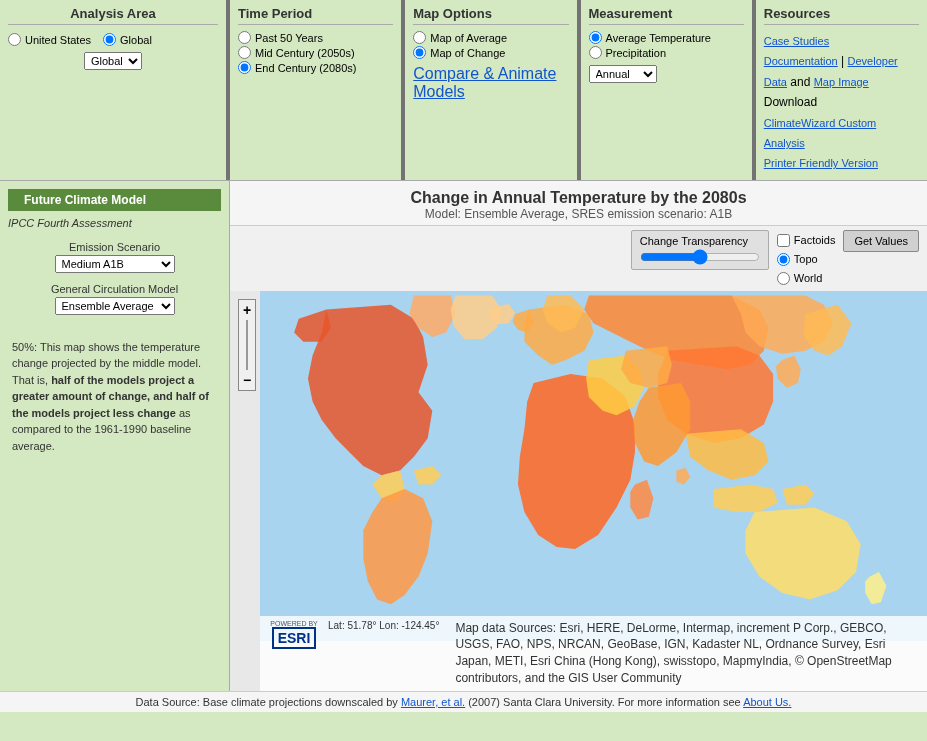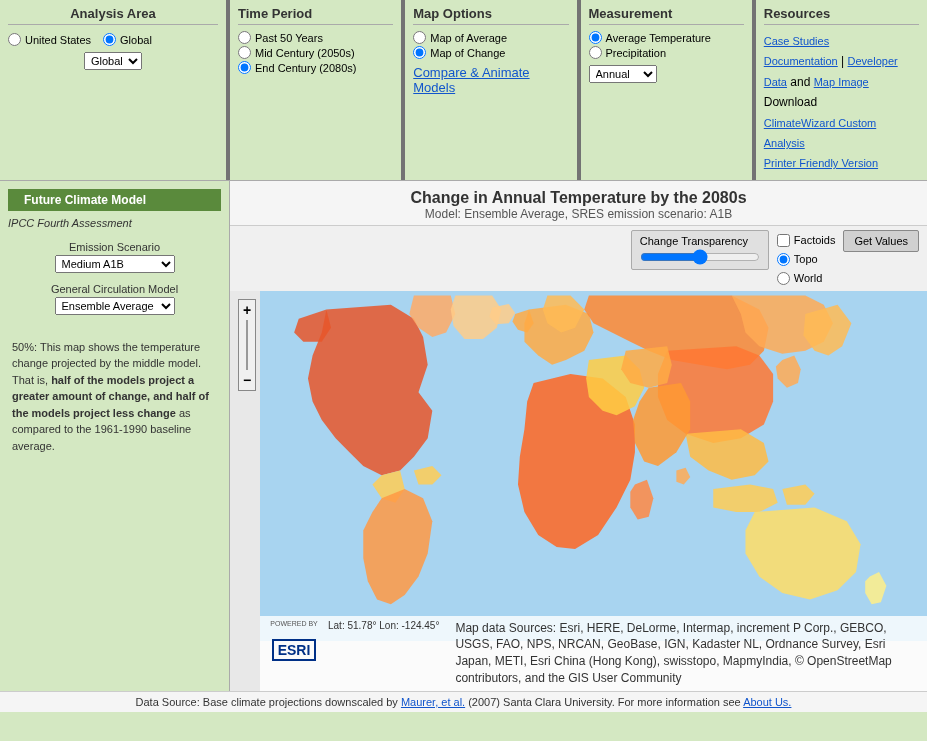--- a/index.html
+++ b/index.html
@@ -39,21 +39,21 @@
     
     .analysis-area { width: 230px; min-width: 230px; }
     .analysis-select { margin-top: 4px; }
     .analysis-radios { display: flex; gap: 12px; margin-bottom: 4px; }
 
     
     .time-period { text-align: left; }
 
     
     .map-options { text-align: left; }
-    .compare-link { color: #1155cc; text-decoration: underline; cursor: pointer; font-size: 13px; margin-top: 4px; display: inline-block; }
+    .compare-link { color: #1155cc; text-decoration: underline; cursor: pointer; font-size: 16px; margin-top: 4px; display: inline-block; }
 
     
     .measurement { text-align: left; }
 
     
     .resources-links a { color: #1155cc; text-decoration: underline; font-size: 11px; cursor: pointer; }
     .resources-links { line-height: 1.7; }
 
     
     .main-content {
@@ -391,21 +391,21 @@
       <div class="zoom-controls">
         <div style="background:#f0f0f0; border:1px solid #888; width:18px; display:flex; flex-direction:column; align-items:center; padding:2px 0;">
           <button class="zoom-btn" style="border:none; background:transparent; font-size:14px; font-weight:bold; cursor:pointer; width:16px; height:16px; line-height:1;">+</button>
           <div style="width:2px; height:50px; background:#999; margin:2px auto;"></div>
           <button class="zoom-btn" style="border:none; background:transparent; font-size:14px; font-weight:bold; cursor:pointer; width:16px; height:16px; line-height:1;">−</button>
         </div>
       </div>
 
 
       <div class="map-attribution">
-        <div style="display:flex; flex-direction:column; align-items:center; min-width:52px;gap:12px;">
+        <div style="display:flex; flex-direction:column; align-items:center; min-width:52px;">
           <div style="font-size:7px; color:#555;">POWERED BY</div>
           <div style="font-weight:bold; color:#003087; font-size:14px; border:2px solid #003087; padding:1px 4px;">ESRI</div>
         </div>
         <div style="font-size:10px; white-space:nowrap; margin-right:8px;">Lat: 51.78° Lon: -124.45°</div>
         <div style="font-size:12px; color:#333; line-height:1.4;">Map data Sources: Esri, HERE, DeLorme, Intermap, increment P Corp., GEBCO, USGS, FAO, NPS, NRCAN, GeoBase, IGN, Kadaster NL, Ordnance Survey, Esri Japan, METI, Esri China (Hong Kong), swisstopo, MapmyIndia, © OpenStreetMap contributors, and the GIS User Community</div>
       </div>
     </div>
   </div>
 </div>
 

